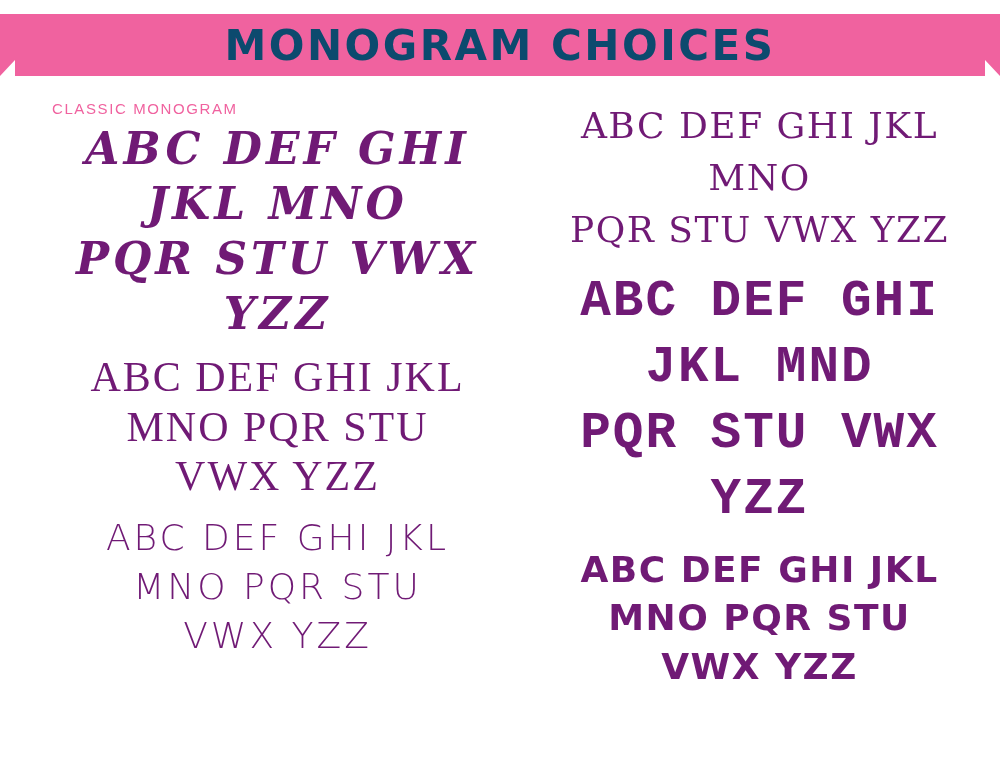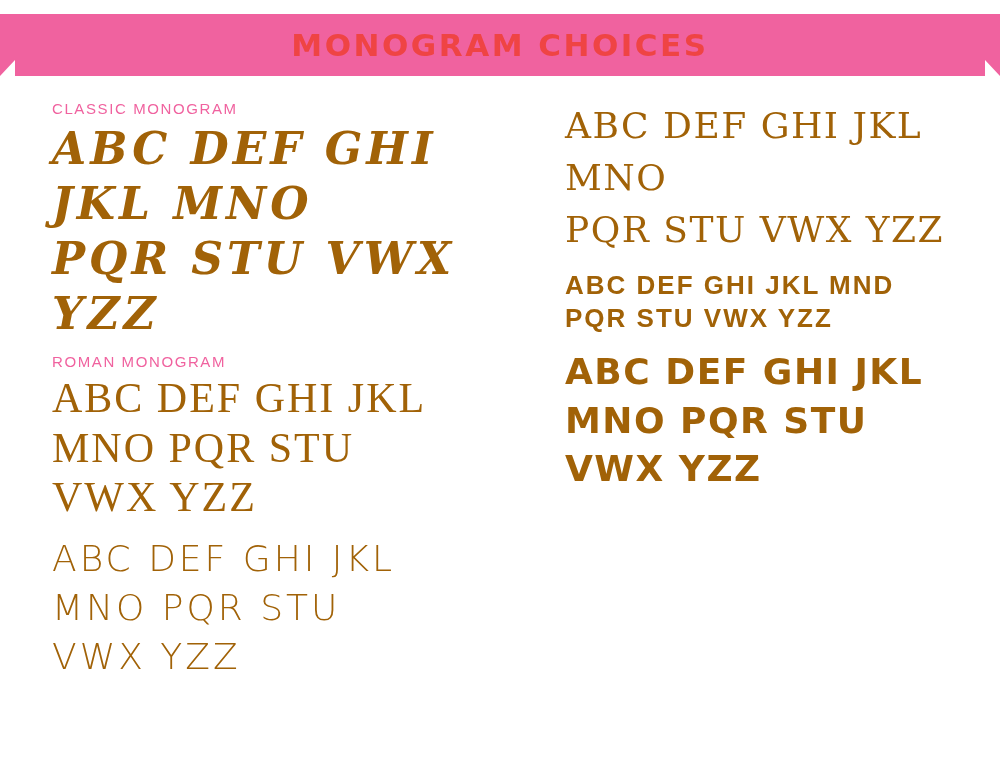--- a/index.html
+++ b/index.html
@@ -32,23 +32,23 @@
   }
   .banner-title {
     position: absolute;
     left: 0;
     top: 14px;
     width: 1000px;
     height: 62px;
     display: flex;
     align-items: center;
     justify-content: center;
-    color: #ef4444;
+    color: #0c4a6e;
     font-family: "DejaVu Sans", sans-serif;
-    font-size: 31px;
+    font-size: 42px;
     font-weight: bold;
     letter-spacing: 2.5px;
     text-transform: uppercase;
   }
 
   
   .columns {
     display: flex;
     padding: 8px 46px 0 52px;
     box-sizing: border-box;
@@ -67,23 +67,24 @@
   }
   .section-label {
     color: #f0629f;
     font-family: "Liberation Sans", sans-serif;
     font-size: 15px;
     letter-spacing: 1.6px;
     text-transform: uppercase;
     margin-bottom: 4px;
   }
   .sample {
-    color: #a16207;
+    color: #701a75;
     line-height: 1.08;
     white-space: pre-line;
+    text-align: center;
   }
 
   
   .style-classic {
     font-family: "DejaVu Serif", serif;
     font-size: 44px;
     letter-spacing: 4px;
     line-height: 1.25;
     font-style: italic;
     font-weight: bold;
@@ -101,22 +102,22 @@
     line-height: 1.36;
     font-weight: 300;
   }
   .style-oldworld {
     font-family: "DejaVu Serif", serif;
     font-size: 36px;
     letter-spacing: 1.5px;
     line-height: 1.45;
   }
   .style-circle {
-    font-family: Liberation Sans, sans-serif;
-    font-size: 26px;
+    font-family: Liberation Mono, monospace;
+    font-size: 51px;
     font-weight: bold;
     letter-spacing: 2px;
     line-height: 1.3;
   }
   .style-block {
     font-family: "DejaVu Sans", sans-serif;
     font-size: 36px;
     font-weight: bold;
     letter-spacing: 1.5px;
     line-height: 1.35;
@@ -139,21 +140,20 @@
 
   <div class="col left">
 
     <div class="section">
       <div class="section-label">CLASSIC MONOGRAM</div>
       <div class="sample style-classic">ABC DEF GHI JKL MNO
 PQR STU VWX YZZ</div>
     </div>
 
     <div class="section">
-      <div class="section-label">ROMAN MONOGRAM</div>
       <div class="sample style-roman smallcaps">ABC DEF GHI JKL
 MNO PQR STU
 VWX YZZ</div>
     </div>
 
     <div class="section">
       <div class="sample style-simple">ABC DEF GHI JKL
 MNO PQR STU
 VWX YZZ</div>
     </div>

